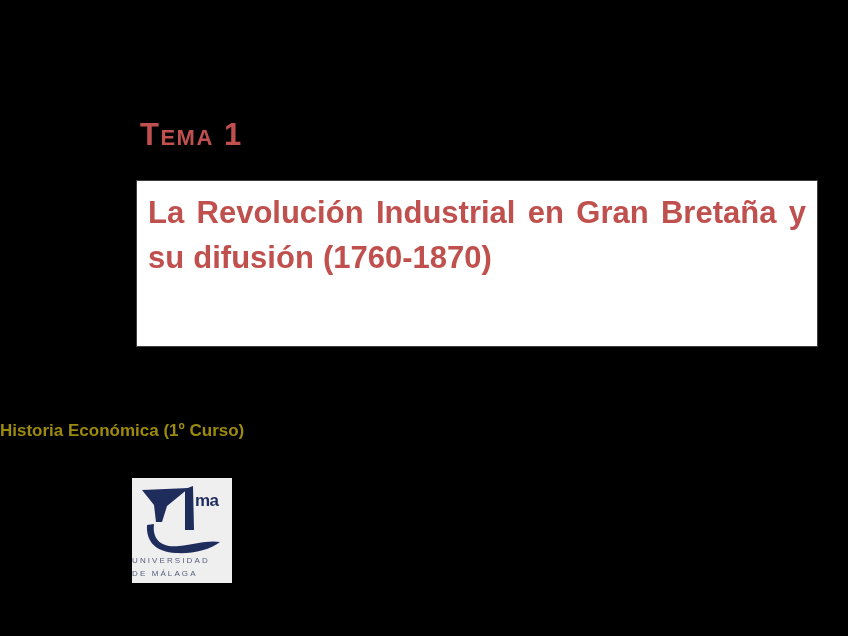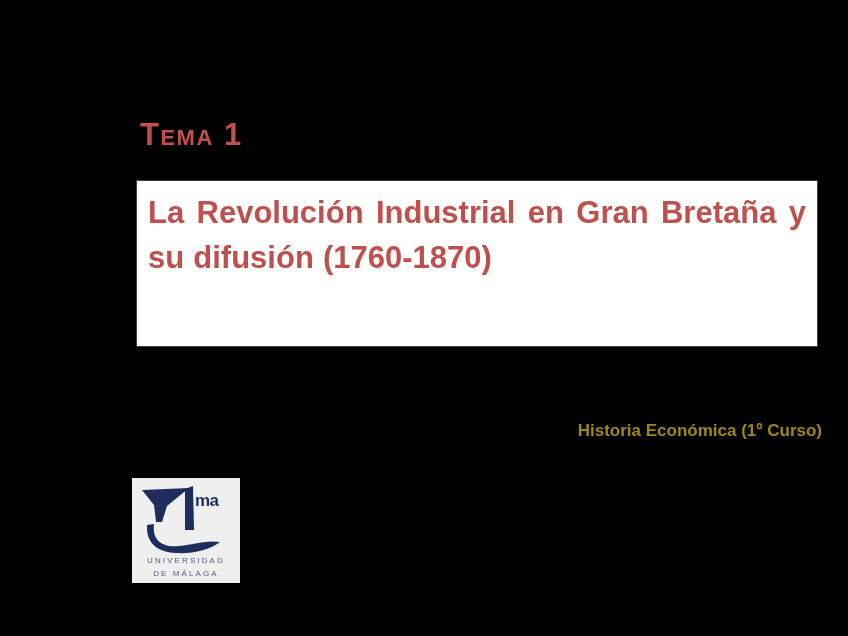--- a/index.html
+++ b/index.html
@@ -68,34 +68,34 @@
     text-align-last: left;
     word-spacing: 0.5px;
   }
 
   
   .course-line {
     position: absolute;
     left: 0;
     top: 420px;
     width: 822px;
-    text-align: right;
+    text-align: left;
     color: #9c8a0c;
     font-family: "Liberation Sans", sans-serif;
     font-weight: 700;
     font-size: 17px;
     line-height: 22px;
   }
 
   
   .logo-block {
     position: absolute;
     left: 132px;
     top: 478px;
-    width: 108px;
+    width: 100px;
     height: 105px;
     background: #efeff0;
   }
   .logo-mark {
     position: absolute;
     left: 0;
     top: 0;
     width: 108px;
     height: 78px;
   }
@@ -108,21 +108,20 @@
     font-weight: 700;
     font-size: 17px;
     line-height: 17px;
     letter-spacing: -0.5px;
   }
   .logo-caption {
     position: absolute;
     left: 0;
     top: 76px;
     width: 108px;
-    text-align: center;
     color: #55607f;
     font-family: "Liberation Sans", sans-serif;
     font-weight: 400;
     font-size: 8px;
     line-height: 13px;
     letter-spacing: 2.1px;
   }
   .logo-caption .cap-line { display: block; white-space: pre; }
 </style>
 </head>

